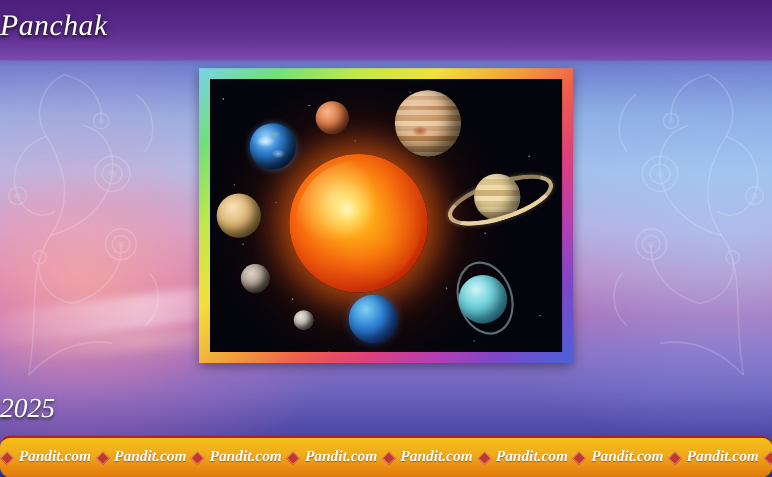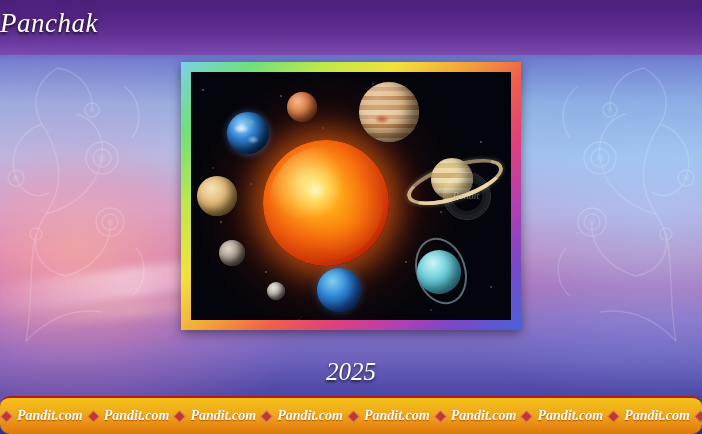--- a/index.html
+++ b/index.html
@@ -128,21 +128,21 @@
     letter-spacing: 0.5px;
     text-shadow: 0 2px 3px rgba(0,0,0,0.75), 0 0 8px rgba(0,0,0,0.4);
   }
 
   
   .year-text {
     position: absolute;
     left: 0;
     top: 358px;
     width: 702px;
-    text-align: center;
+    text-align: left;
     color: #ffffff;
     font-family: "Liberation Serif", serif;
     font-style: italic;
     font-size: 25px;
     text-shadow: 0 2px 3px rgba(0,0,0,0.7);
   }
 
   
   .ticker {
     position: absolute;
@@ -537,24 +537,20 @@
       <div class="body-obj venus"></div>
       <div class="body-obj mercury"></div>
       <div class="body-obj pluto"></div>
       <div class="body-obj neptune"></div>
 
       <div class="uranus-wrap">
         <div class="uranus-ring"></div>
         <div class="uranus-body"></div>
       </div>
 
-      <div class="photo-watermark">
-        <div class="wm-mandala"></div>
-        <div class="wm-text">Pandit</div>
-      </div>
     </div>
   </div>
 
   <div class="year-text">2025</div>
 
   <div class="ticker">
     <div class="ticker-inner">
       <span class="ticker-sep"></span>
       <span class="ticker-item">Pandit.com</span>
       <span class="ticker-sep"></span>

